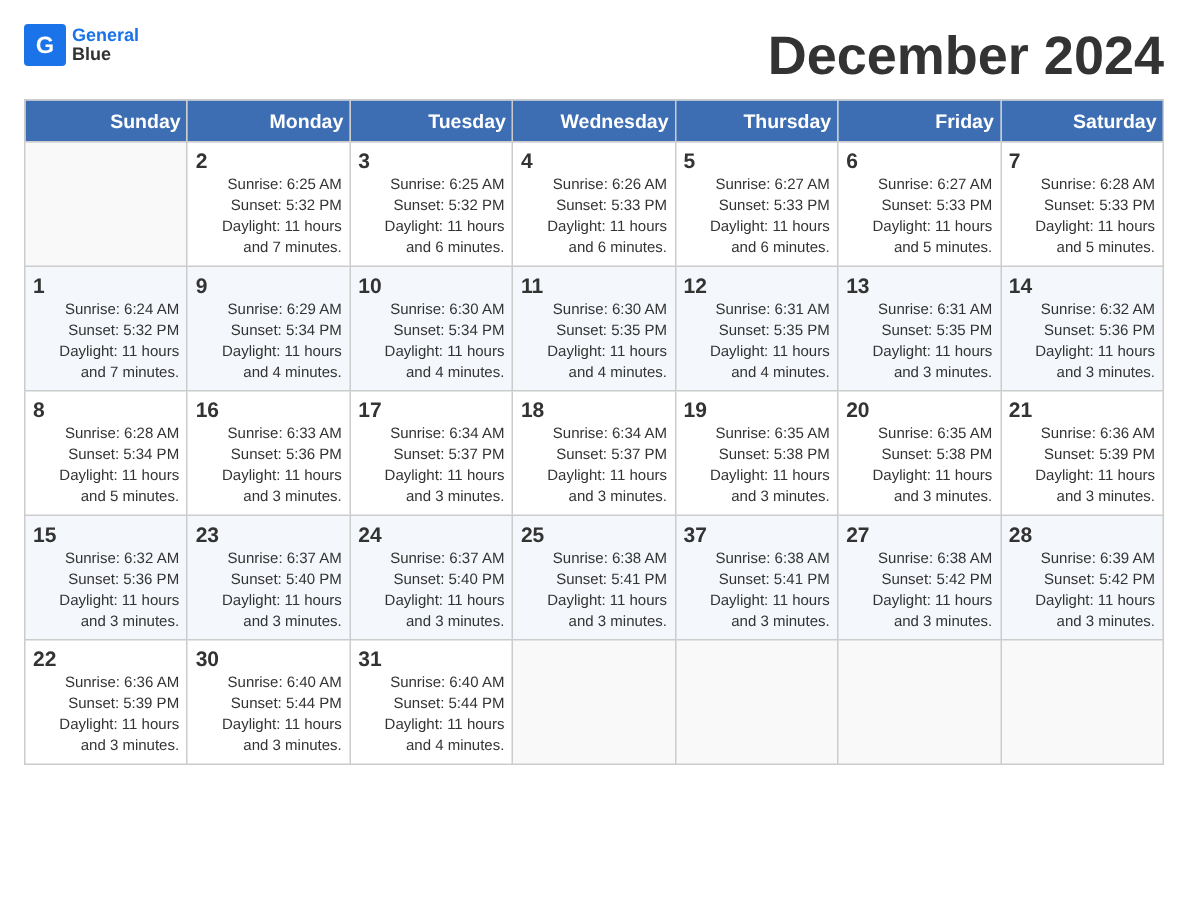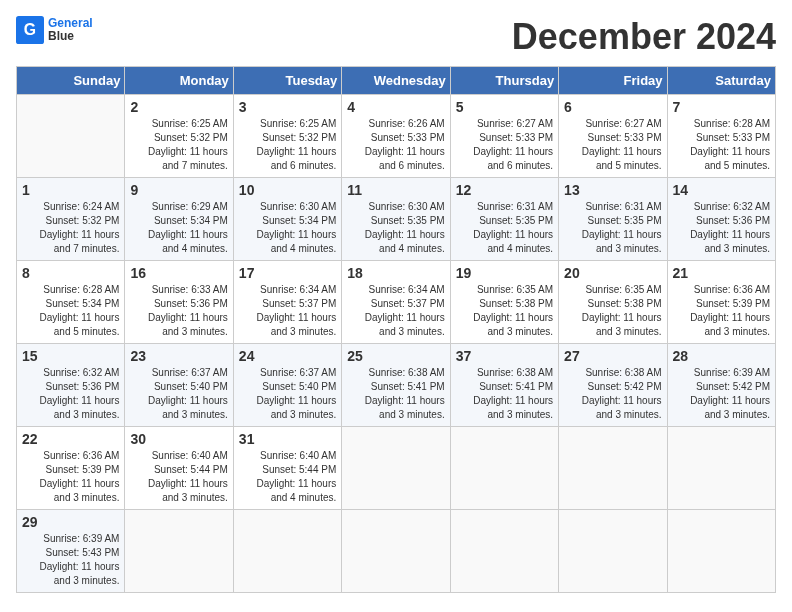--- a/index.html
+++ b/index.html
@@ -343,29 +343,14 @@
           <div class="day-info" style="white-space: pre-line;">Sunrise: 6:40 AM
 Sunset: 5:44 PM
 Daylight: 11 hours
 and 4 minutes.</div>
         </td>
         <td class="empty" style="background-color: rgb(249, 249, 249);"></td>
         <td class="empty" style="background-color: rgb(249, 249, 249);"></td>
         <td class="empty" style="background-color: rgb(249, 249, 249);"></td>
         <td class="empty" style="background-color: rgb(249, 249, 249);"></td>
       </tr>
-      <tr style="background-color: rgb(244, 247, 251);">
-        <td>
-          <span class="day-num">29</span>
-          <div class="day-info" style="white-space: pre-line;">Sunrise: 6:39 AM
-Sunset: 5:43 PM
-Daylight: 11 hours
-and 3 minutes.</div>
-        </td>
-        <td class="empty" style="background-color: rgb(249, 249, 249);"></td>
-        <td class="empty" style="background-color: rgb(249, 249, 249);"></td>
-        <td class="empty" style="background-color: rgb(249, 249, 249);"></td>
-        <td class="empty" style="background-color: rgb(249, 249, 249);"></td>
-        <td class="empty" style="background-color: rgb(249, 249, 249);"></td>
-        <td class="empty" style="background-color: rgb(249, 249, 249);"></td>
-      </tr>
     </tbody>
 </table>
 
 </body></html>

